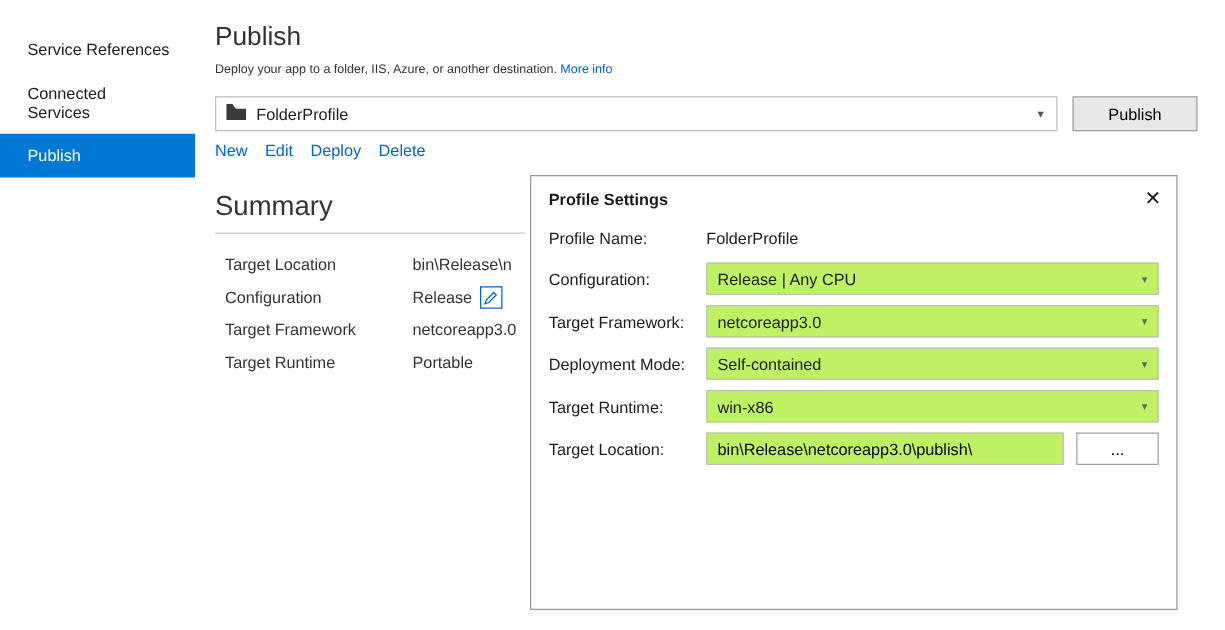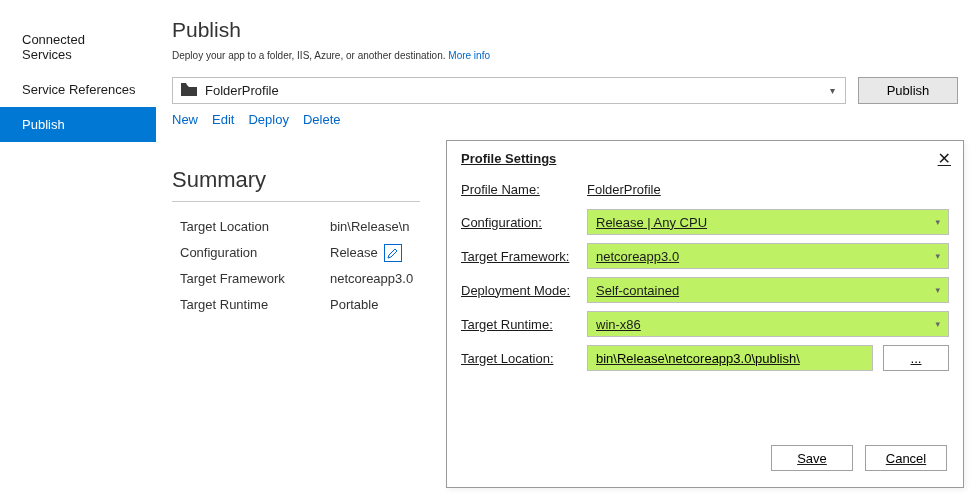--- a/index.html
+++ b/index.html
@@ -73,21 +73,21 @@
   .publish-btn {
     width: 100px;
     border: 1px solid #a0a0a0;
     background: #e8e8e8;
     cursor: pointer;
     font-size: 13px;
   }
   .link-row {
     display: flex;
     gap: 14px;
-    margin-bottom: 40px;
+    margin-bottom: 24px;
   }
   .link-row span { color: #0066cc; cursor: pointer; }
   .summary-heading {
     font-size: 22px;
     font-weight: 400;
     color: #333;
     border-bottom: 1px solid #c9c9c9;
     padding-bottom: 8px;
     margin-bottom: 12px;
     width: 248px;
@@ -107,30 +107,29 @@
     border: 1px solid #0066cc;
     width: 18px; height: 18px;
     display: inline-flex; align-items: center; justify-content: center;
     font-size: 12px;
     cursor: pointer;
   }
 
   
   .dialog {
     position: absolute;
-    left: 446px;
+    left: 424px;
     top: 140px;
     width: 518px;
     height: 348px;
     border: 1px solid #9a9a9a;
     background: #fff;
     box-shadow: 2px 2px 6px rgba(0,0,0,0.06);
     display: flex;
     flex-direction: column;
-    text-decoration: underline;
   }
   .dialog-header {
     display: flex;
     justify-content: space-between;
     align-items: center;
     padding: 8px 12px 4px 14px;
     font-weight: 600;
     font-size: 13px;
   }
   .close-x {
@@ -190,22 +189,22 @@
     font-size: 13px;
     font-family: inherit;
   }
 </style>
 </head>
 <body>
 
 <div class="root">
 
   <div class="sidebar">
+    <div class="nav-item">Service References</div>
     <div class="nav-item">Connected Services</div>
-    <div class="nav-item">Service References</div>
     <div class="nav-item selected">Publish</div>
   </div>
 
   <div class="main">
     <h1 class="page-title">Publish</h1>
     <div class="subtitle">
       <span>Deploy your app to a folder, IIS, Azure, or another destination.</span>
       <a>More info</a>
     </div>
 
@@ -296,17 +295,13 @@
         <span>win-x86</span>
         <span class="sel-caret">▾</span>
       </div>
     </div>
     <div class="form-row loc-row">
       <div class="form-label">Target Location:</div>
       <input class="form-input" value="bin\Release\netcoreapp3.0\publish\" style="">
       <button class="browse-btn">...</button>
     </div>
   </div>
-  <div class="dialog-footer">
-    <button class="dlg-btn">Save</button>
-    <button class="dlg-btn">Cancel</button>
-  </div>
 </div>
 
 </body></html>

